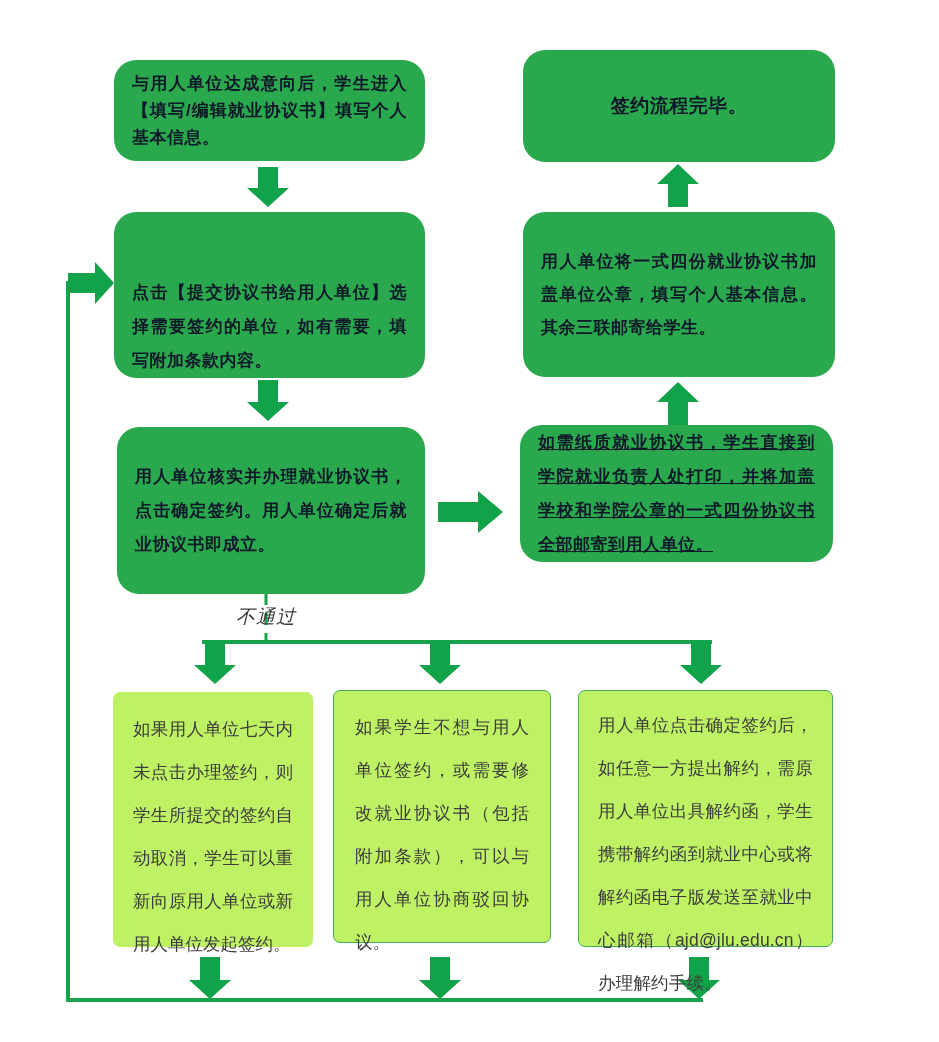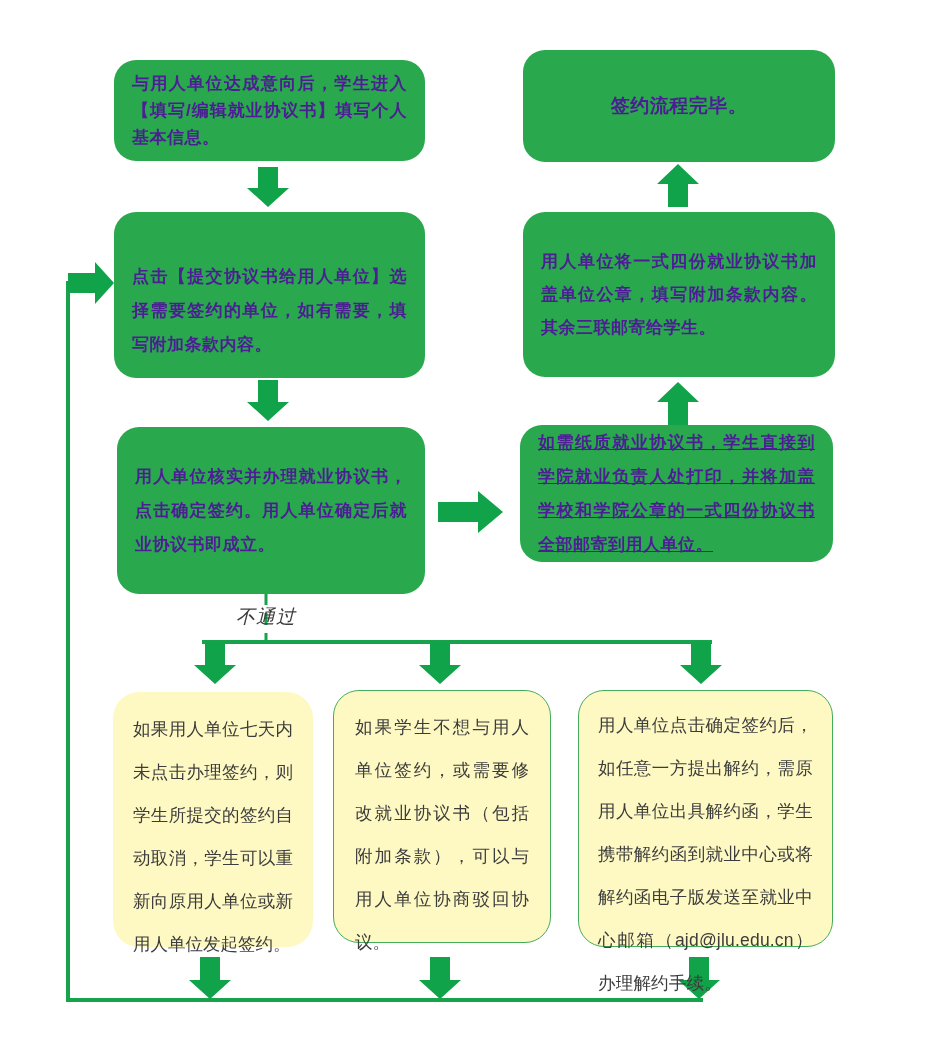--- a/index.html
+++ b/index.html
@@ -13,33 +13,33 @@
   .connectors{position:absolute;left:0;top:0;width:939px;height:1042px;}
   .node{
     position:absolute;
     box-sizing:border-box;
     display:flex;
     align-items:center;
   }
   .node .txt{display:block;width:100%;}
   .solid{
     background:#2aa84d;
-    color:#4c1d95;
+    color:#0f172a;
     border-radius:22px;
-    padding:16px 18px;
+    padding:0 18px;
     font-size:17px;
     font-weight:600;
     letter-spacing:0.5px;
     text-align:justify;
   }
   .solid.center{justify-content:center;text-align:center;align-items:center;}
   .light{
-    background:#fef9c3;
+    background:#bef264;
     color:#3c3c3c;
-    border-radius:26px;
+    border-radius:7px;
     align-items:flex-start;
     font-size:17.5px;
     font-weight:500;
     text-align:justify;
   }
   .light.bordered{border:1.5px solid #44ad5c;}
   .branch-label{
     position:absolute;
     color:#3d3d3d;
     font-size:19px;
@@ -99,21 +99,21 @@
 
   <div class="node solid center" id="n6">
     <span class="txt">签约流程完毕。</span>
   </div>
 
   <div class="node solid" id="n2">
     <span class="txt">点击【提交协议书给用人单位】选择需要签约的单位，如有需要，填写附加条款内容。</span>
   </div>
 
   <div class="node solid" id="n5">
-    <span class="txt">用人单位将一式四份就业协议书加盖单位公章，填写附加条款内容。其余三联邮寄给学生。</span>
+    <span class="txt">用人单位将一式四份就业协议书加盖单位公章，填写个人基本信息。其余三联邮寄给学生。</span>
   </div>
 
   <div class="node solid" id="n3">
     <span class="txt">用人单位核实并办理就业协议书，点击确定签约。用人单位确定后就业协议书即成立。</span>
   </div>
 
   <div class="node solid" id="n4">
     <span class="txt">如需纸质就业协议书，学生直接到学院就业负责人处打印，并将加盖学校和学院公章的一式四份协议书全部邮寄到用人单位。</span>
   </div>
 

